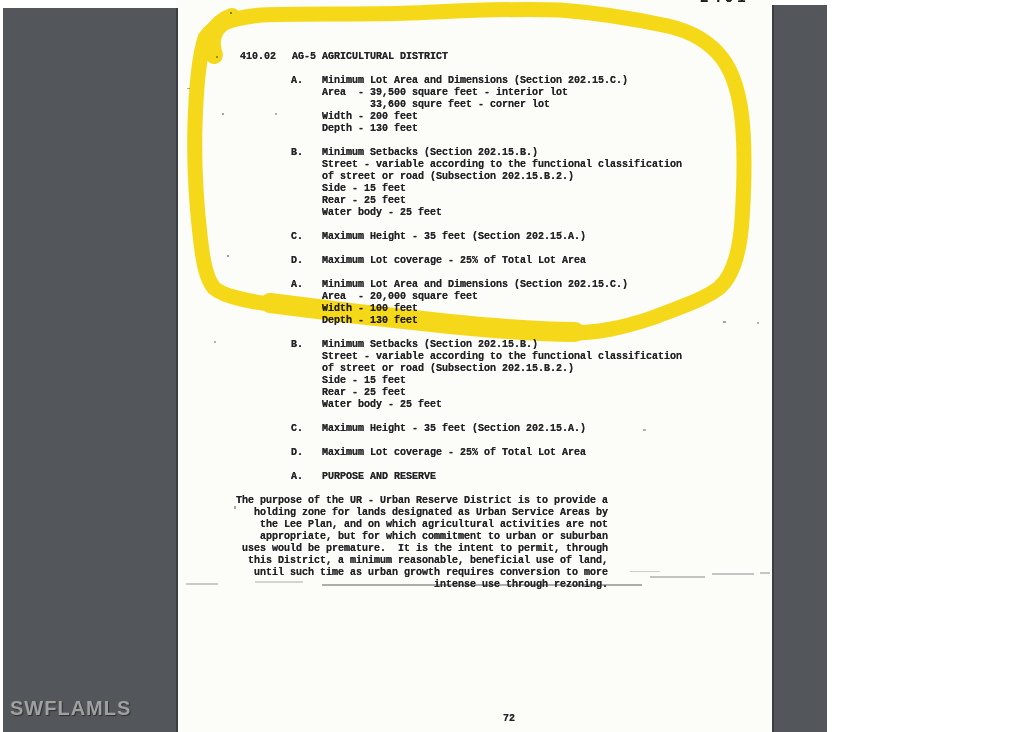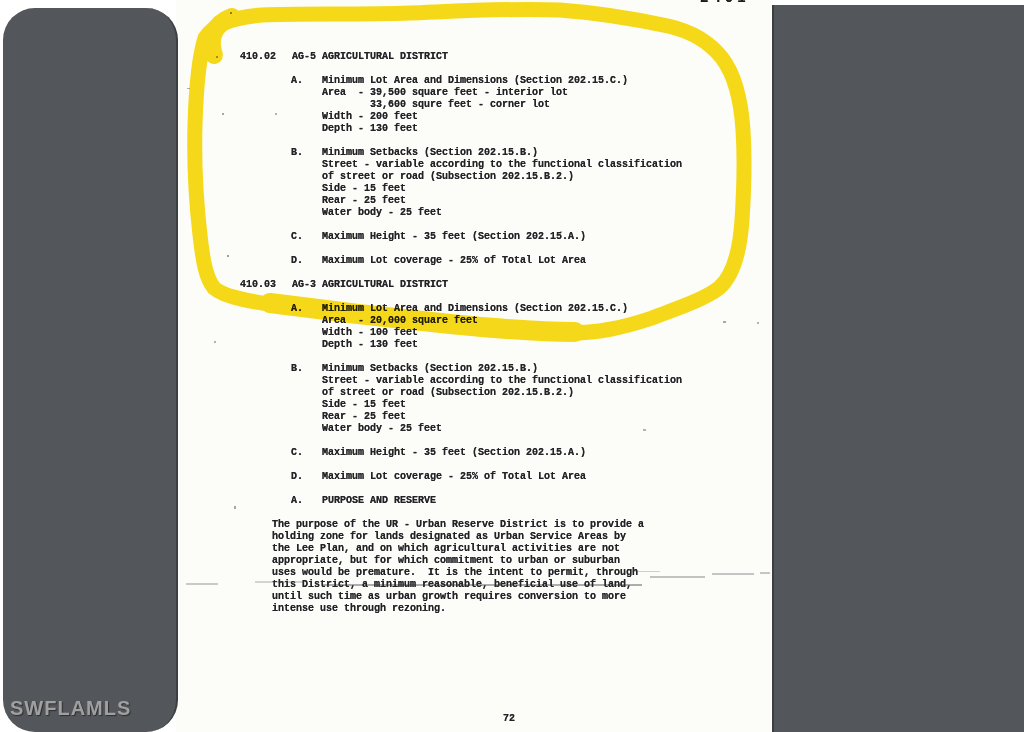--- a/index.html
+++ b/index.html
@@ -1,23 +1,23 @@
 <!DOCTYPE html>
 <html><head>
 <meta charset="utf-8">
 <style>
   html,body { margin:0; padding:0; background:#ffffff; }
   .stage {
-    position:relative; width:1024px; height:732px; overflow:hidden;
+    position:relative; width:827px; height:732px; overflow:hidden;
     background:#ffffff; font-family:"Liberation Mono","DejaVu Sans Mono",monospace;
   }
   
   .mat-left {
     position:absolute; left:3px; top:8px; width:173px; height:724px;
-    background:#53565a; border-right:2px solid #3c3f42;border-radius:32px;
+    background:#53565a; border-right:2px solid #3c3f42;
   }
   .mat-right {
     position:absolute; left:772px; top:5px; width:252px; height:727px;
     background:#53565a; border-left:2px solid #3c3f42;
   }
   .watermark {
     position:absolute; left:7px; top:689px;
     font-family:"Liberation Sans","DejaVu Sans",sans-serif;
     font-size:20px; font-weight:700; letter-spacing:1px;
     color:#a0a0a0; text-shadow:1px 1px 1px rgba(15,15,15,0.55);
@@ -28,21 +28,21 @@
     background:#fcfcf9; color:#232327;
     font-size:10px; line-height:12px; font-weight:bold;
     text-shadow:0 0 0.5px rgba(35,35,40,0.85);
   }
   .doc { position:absolute; left:0; top:51px; width:596px; }
   .row { display:flex; margin:0 0 12px 0; }
   .row .num    { margin-left:64px; width:52px; white-space:pre; flex:none; }
   .row .title  { white-space:pre; }
   .row .letter { margin-left:115px; width:31px; white-space:pre; flex:none; }
   .row .body   { white-space:pre; }
-  .row.para .body { margin-left:96px; }
+  .row.para .body { margin-left:60px;text-align:right; }
   
   .top-frag {
     position:absolute; left:524px; top:0; width:52px; height:9px; overflow:hidden;
   }
   .top-frag span {
     display:block; margin-top:-8px; font-size:14px; font-weight:bold;
     letter-spacing:4px; color:#1a1a1e;
   }
   .page-number { position:absolute; left:291px; top:713px; white-space:pre;margin-left:36px; }
   
@@ -89,24 +89,20 @@
       </div>
       <div class="row">
         <span class="letter">C.</span>
         <span class="body">Maximum Height - 35 feet (Section 202.15.A.)</span>
       </div>
       <div class="row">
         <span class="letter">D.</span>
         <span class="body">Maximum Lot coverage - 25% of Total Lot Area</span>
       </div>
 
-      <div class="row">
-        <span class="num">410.03</span>
-        <span class="title">AG-3 AGRICULTURAL DISTRICT</span>
-      </div>
       <div class="row">
         <span class="letter">A.</span>
         <span class="body">Minimum Lot Area and Dimensions (Section 202.15.C.)
 Area  - 20,000 square feet
 Width - 100 feet
 Depth - 130 feet</span>
       </div>
       <div class="row">
         <span class="letter">B.</span>
         <span class="body">Minimum Setbacks (Section 202.15.B.)

